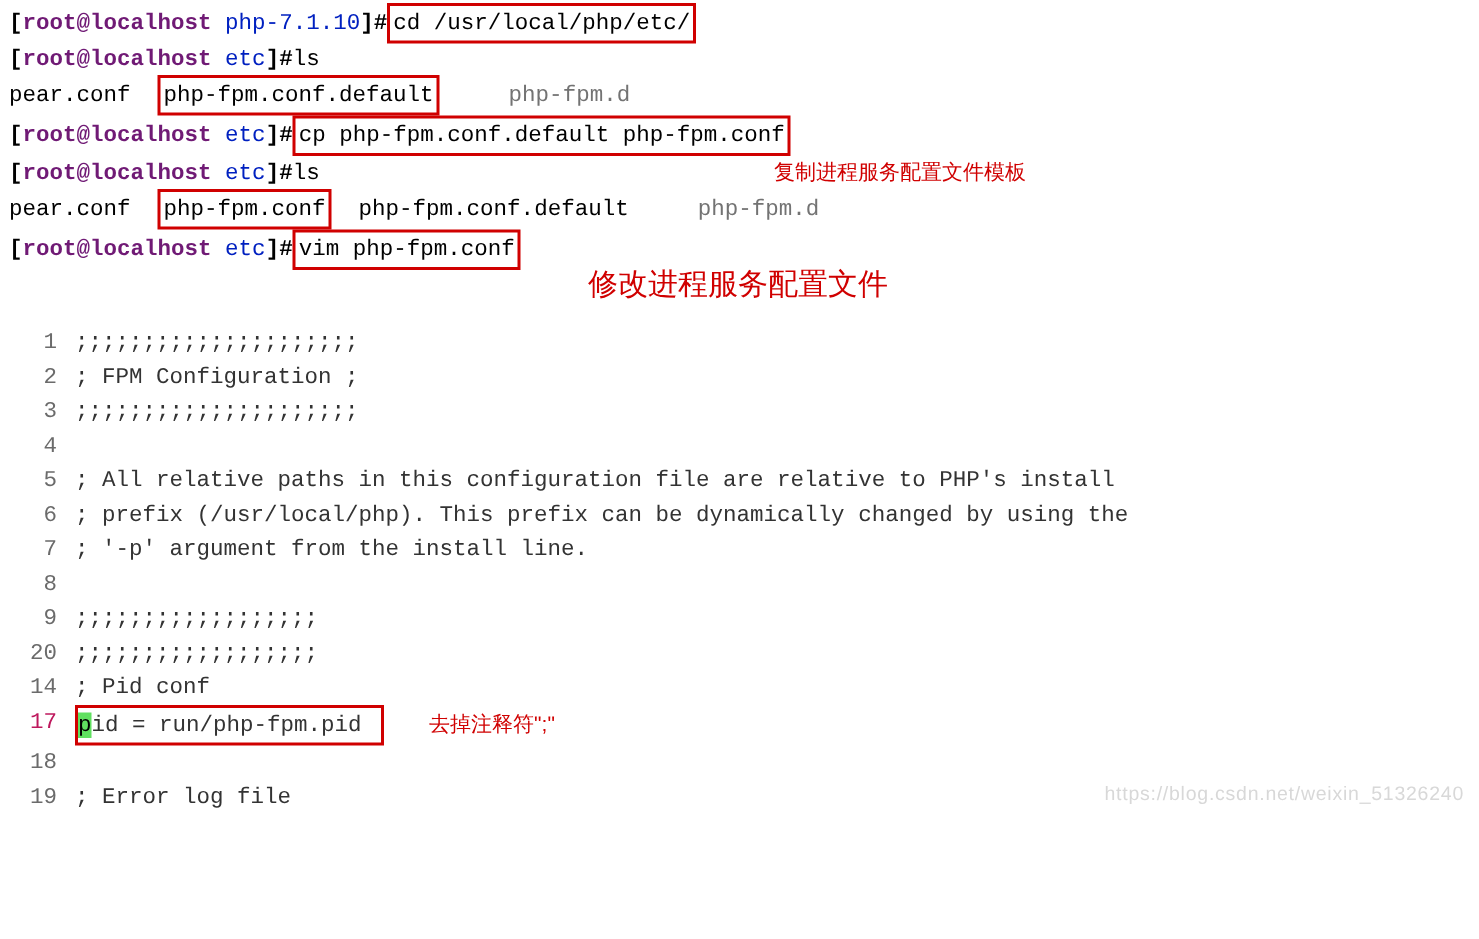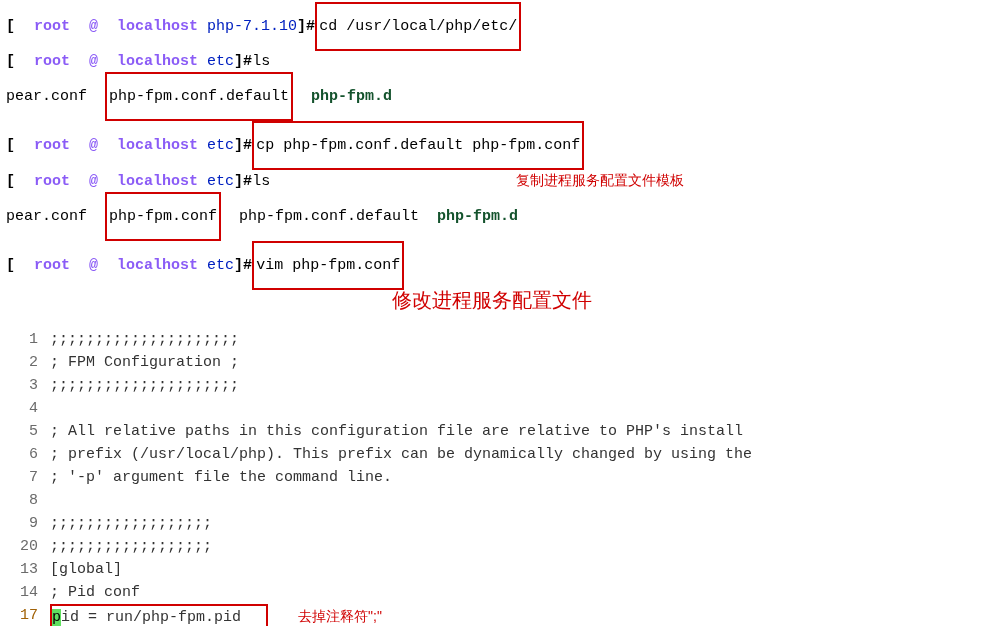--- a/index.html
+++ b/index.html
@@ -10,48 +10,48 @@
     line-height: 21px;
     background: #ffffff;
     color: #000000;
     width: 986px;
     box-sizing: border-box;
   }
   .term-line {
     white-space: pre;
   }
   .bold { font-weight: bold; }
-  .root { color: #8b5cf6; font-weight: bold; margin-left: 19px; }
+  .root { color: #701a75; font-weight: bold; }
   .path-blue { color: #0020c0; font-weight: normal; }
-  .dir-blue { color: #14532d; font-weight: bold; }
+  .dir-blue { color: #737373; font-weight: normal; margin-left: 28px; }
   .redtxt { color: #d00000; font-weight: normal; }
   .redbox {
     border: 2px solid #d00000;
-    padding: 12px 2px;
+    padding: 1px 2px;
     display: inline-block;
     box-sizing: border-box;
   }
   .edit-area {
     margin-top: 14px;
   }
   .ed-row {
     display: flex;
     white-space: pre;
     font-family: Consolas, "Courier New", monospace;
     font-size: 15px;
     line-height: 23px;
   }
   .ln {
     width: 32px;
     text-align: right;
     color: #6b6b6b;
     padding-right: 12px;
     flex: 0 0 auto;
   }
-  .ln.cur { color: #a16207; }
+  .ln.cur { color: #be185d; }
   .code { flex: 1 1 auto; color:#333; }
   .hl-green {
     background: #60e060;
     color: #000;
   }
   .annot {
     color: #d00000;
     font-family: "Microsoft YaHei", Arial, sans-serif;
     font-size: 14px;
     display: inline-block;
@@ -90,23 +90,23 @@
 
 <div class="term-line"><span style="display:inline-block;width:386px"></span><span class="redtxt" style="font-family:'Microsoft YaHei',Arial,sans-serif;font-size:20px;">修改进程服务配置文件</span></div>
 
 <div class="edit-area">
   <div class="ed-row"><span class="ln">1</span><span class="code">;;;;;;;;;;;;;;;;;;;;;</span></div>
   <div class="ed-row"><span class="ln">2</span><span class="code">; FPM Configuration ;</span></div>
   <div class="ed-row"><span class="ln">3</span><span class="code">;;;;;;;;;;;;;;;;;;;;;</span></div>
   <div class="ed-row"><span class="ln">4</span><span class="code"></span></div>
   <div class="ed-row"><span class="ln">5</span><span class="code">; All relative paths in this configuration file are relative to PHP's install</span></div>
   <div class="ed-row"><span class="ln">6</span><span class="code">; prefix (/usr/local/php). This prefix can be dynamically changed by using the</span></div>
-  <div class="ed-row"><span class="ln">7</span><span class="code">; '-p' argument file the command line.</span></div>
+  <div class="ed-row"><span class="ln">7</span><span class="code">; '-p' argument from the install line.</span></div>
   <div class="ed-row"><span class="ln">8</span><span class="code"></span></div>
   <div class="ed-row"><span class="ln">9</span><span class="code">;;;;;;;;;;;;;;;;;;</span></div>
   <div class="ed-row"><span class="ln">20</span><span class="code">;;;;;;;;;;;;;;;;;;</span></div>
-  <div class="ed-row"><span class="ln">13</span><span class="code">[global]</span></div>
   <div class="ed-row"><span class="ln">14</span><span class="code">; Pid conf</span></div>
-  <div class="ed-row"><span class="ln cur">17</span><span class="code"><span class="redbox" style="padding:0 16px 0 0;"><span class="hl-green">p</span><span>id = run/php-fpm.pid</span> </span><span class="annot">去掉注释符";"</span></span></div>
+  <div class="ed-row"><span class="ln cur">17</span><span class="code"><span class="redbox" style="padding:0 4px 0 0;"><span class="hl-green">p</span><span>id = run/php-fpm.pid</span> </span><span class="annot">去掉注释符";"</span></span></div>
+  <div class="ed-row"><span class="ln">18</span><span class="code"></span></div>
   <div class="ed-row"><span class="ln">19</span><span class="code">; Error log file</span></div>
 </div>
 
 <div class="watermark">https://blog.csdn.net/weixin_51326240</div>
 
 </body></html>

